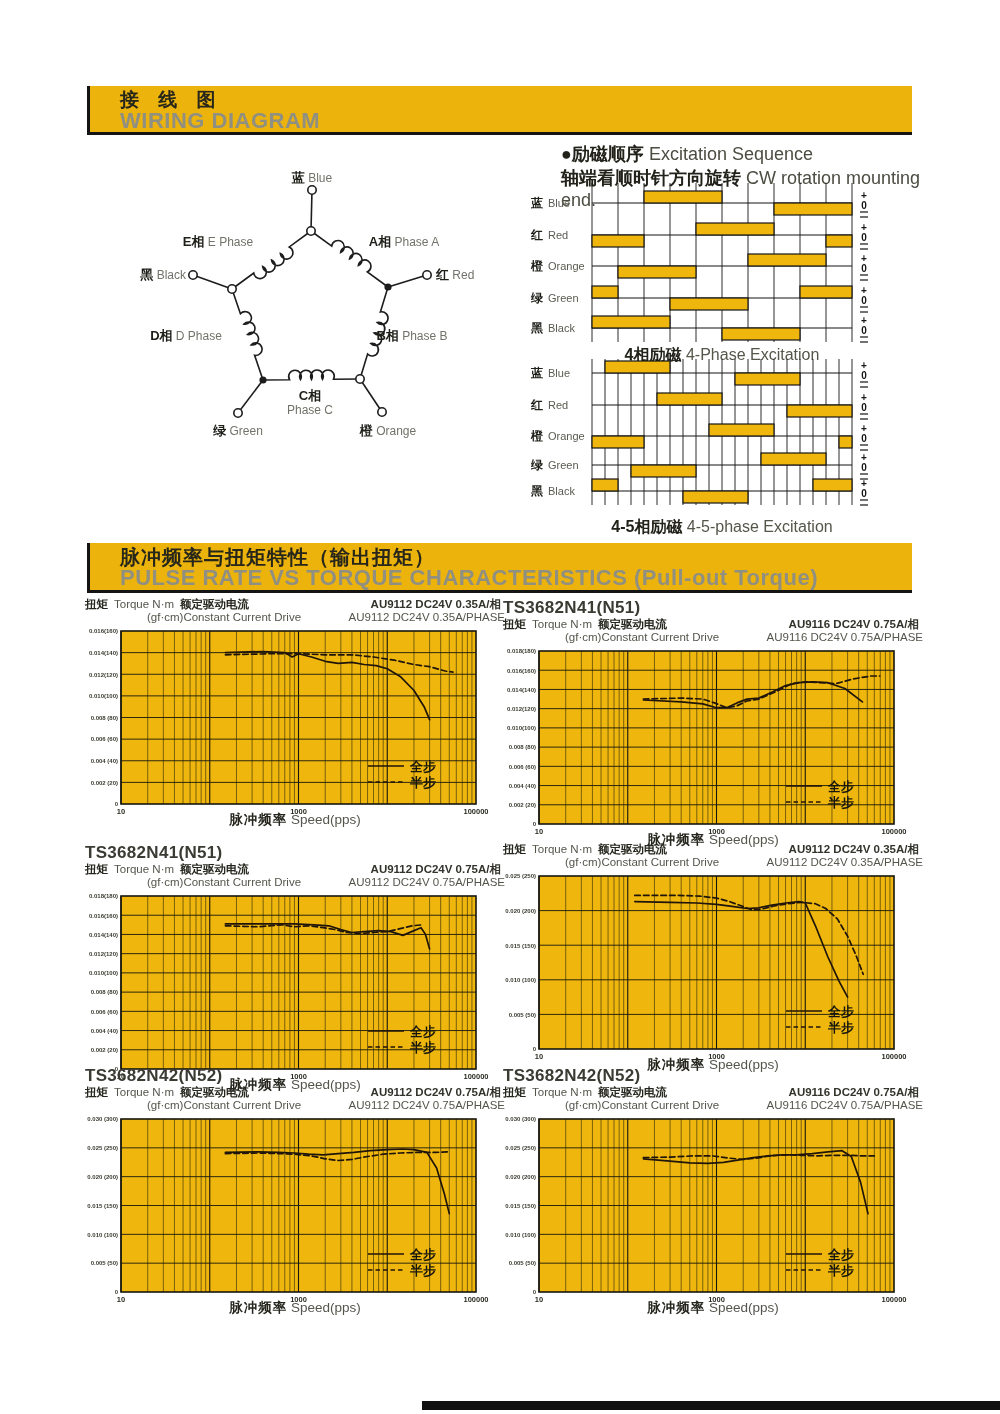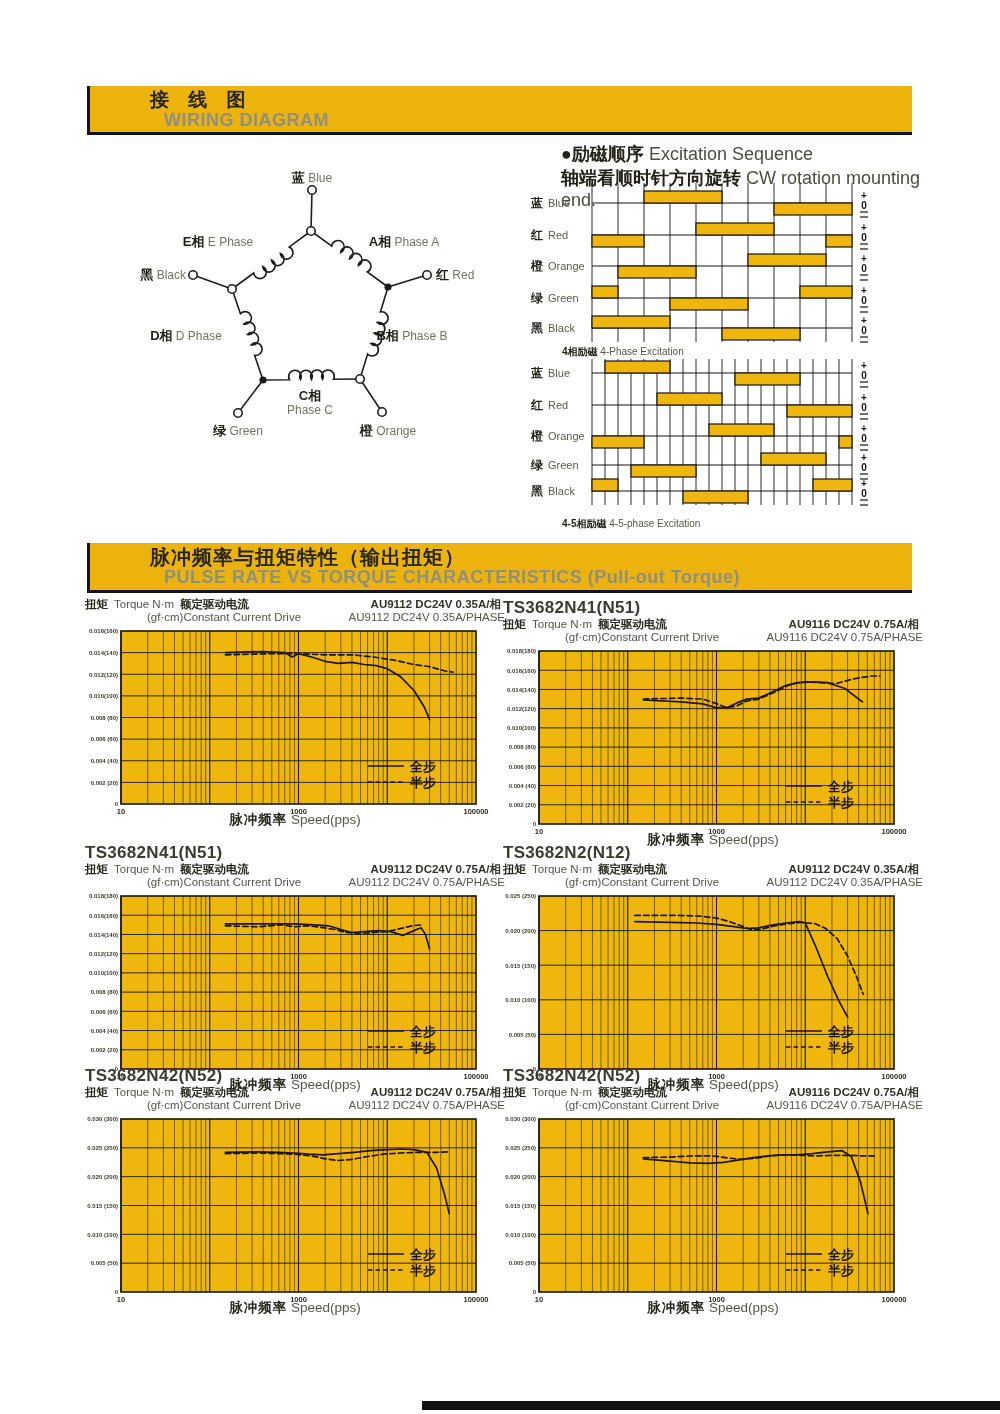--- a/index.html
+++ b/index.html
@@ -1,30 +1,30 @@
 <!DOCTYPE html>
 <html><head>
 <meta charset="utf-8">
 <style>
   html,body{margin:0;padding:0;background:#fff;}
   .page{position:relative;width:1000px;height:1414px;background:#ffffff;overflow:hidden;
         font-family:"Liberation Sans","DejaVu Sans",sans-serif;}
   .banner{position:absolute;left:87px;width:825px;background:#EDB30D;
           border-left:3px solid #141414;border-bottom:3px solid #141414;
           box-sizing:border-box;padding:3px 0 4px 30px;}
-  .banner .zh-t{font-size:19px;font-weight:700;color:#26261a;letter-spacing:7px;line-height:22px;margin-left:30px;}
-  .banner .en-t{font-size:18px;font-weight:700;color:#8f8f82;letter-spacing:.5px;line-height:19px;margin-left:44px;}
+  .banner .zh-t{font-size:19px;font-weight:700;color:#26261a;letter-spacing:7px;line-height:22px;}
+  .banner .en-t{font-size:22px;font-weight:700;color:#8f8f82;letter-spacing:.5px;line-height:19px;}
   .banner2 .zh-t{letter-spacing:1px;font-size:20px;}
   .exc-head{position:absolute;left:561px;top:142px;width:370px;font-size:18px;color:#2e2e26;}
   .exc-head .l1 .zh{font-weight:700;color:#22221a;}
   .exc-head .l1 .en{color:#4c4c42;}
   .exc-head .l2 .zh{font-weight:700;color:#22221a;}
   .exc-head .l2 .en{color:#4c4c42;}
   .exc-svg{position:absolute;left:525px;overflow:visible;}
-  .exc-cap{position:absolute;left:562px;width:320px;font-size:10px;}
+  .exc-cap{position:absolute;left:562px;width:320px;text-align:center;font-size:16px;}
   .exc-cap .zh{font-weight:700;color:#22221a;}
   .exc-cap .en{color:#55554a;}
   .pent-svg{position:absolute;left:130px;top:148px;overflow:visible;}
   .chart{position:absolute;width:420px;}
   .c-title{font-size:17px;font-weight:600;color:#3b3b34;letter-spacing:.3px;line-height:20px;}
   .c-sub,.c-sub2{display:flex;align-items:flex-start;font-size:11.5px;line-height:13px;white-space:nowrap;}
   .c-sub .sp,.c-sub2 .sp{flex:1;}
   .zh{font-weight:700;color:#26261e;}
   .en{color:#55554c;}
   .gap{margin-left:6px;}
@@ -490,21 +490,20 @@
         <line x1="283" y1="157" x2="319" y2="157" stroke="#20150a" stroke-width="1.7" stroke-dasharray="4.5,3"></line>
         <text x="325" y="161.5" font-size="13" font-weight="bold" fill="#16160e">半步</text>
       </svg>
     <div class="c-xlabel">
       <span class="zh">脉冲频率</span>
       <span class="en2">Speed(pps)</span>
     </div>
   </div>
 
   <div class="chart" style="left:503px;top:843px;">
-    <div class="c-title">TS3682N2(N12)</div>
     <div class="c-sub">
       <span class="zh">扭矩</span>
       <span class="en gap">Torque N·m</span>
       <span class="zh gap">额定驱动电流</span>
       <span class="sp"></span>
       <span class="drv">AU9112 DC24V 0.35A/相</span>
     </div>
     <div class="c-sub2">
       <span class="en ind">(gf·cm)</span>
       <span class="en">Constant Current Drive</span>

